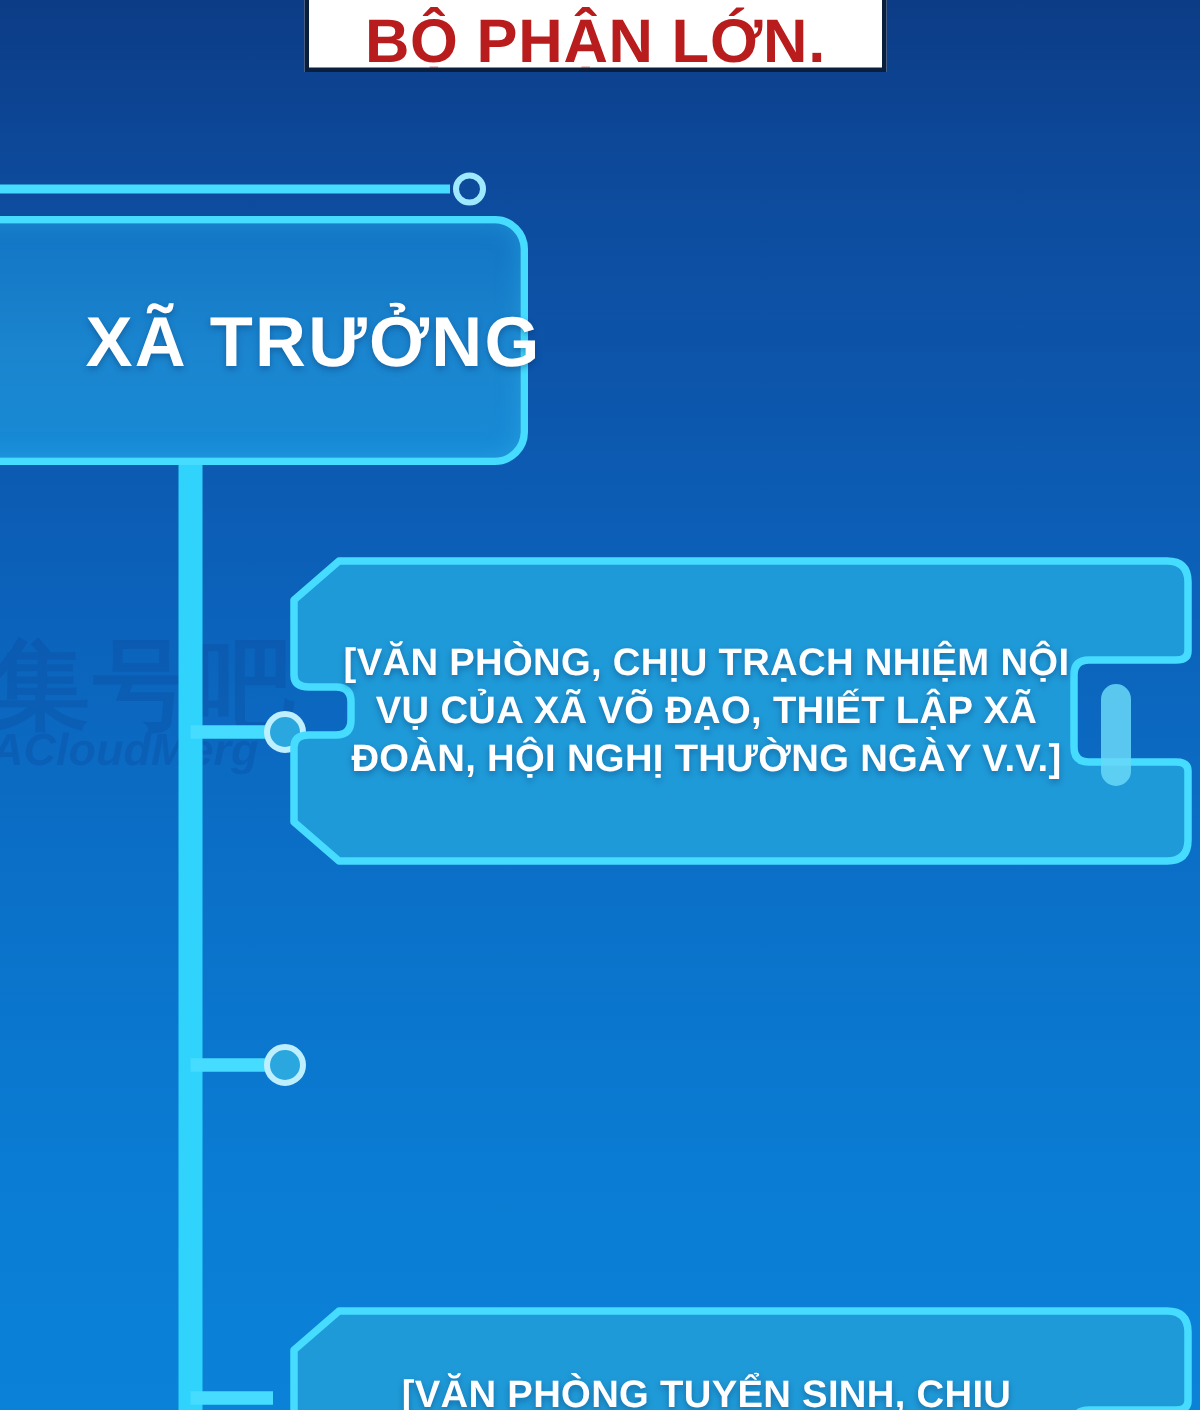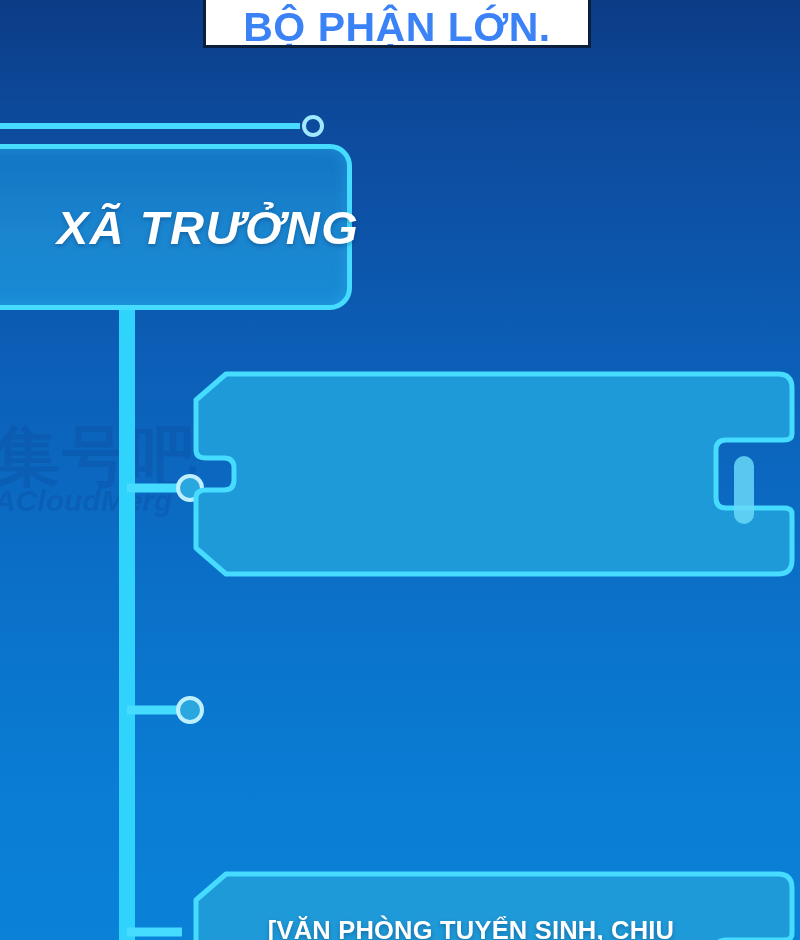--- a/index.html
+++ b/index.html
@@ -60,21 +60,21 @@
     border:3px solid #0a1f3e;
     display:flex;
     align-items:flex-end;
     justify-content:center;
     overflow:hidden;
   }
   #caption-text {
     font-family:"Liberation Sans", sans-serif;
     font-size:41px;
     font-weight:700;
-    color:#3b82f6;
+    color:#b91c1c;
     letter-spacing:.5px;
     line-height:1.02;
     white-space:nowrap;
     transform:translateY(4px);
   }
 
   
   #wires { position:absolute; left:0; top:0; width:800px; height:940px; }
 
   
@@ -91,21 +91,20 @@
   }
   #root-label {
     margin-left:122px;
     color:#ffffff;
     font-size:47px;
     font-weight:700;
     letter-spacing:1.5px;
     line-height:1;
     text-shadow:0 2px 4px rgba(0,40,90,.35);
     white-space:nowrap;
-    font-style:italic;
   }
 
   
   .card {
     position:absolute;
     left:178px;
     width:622px;
     color:#ffffff;
   }
   .card-shell {
@@ -162,20 +161,21 @@
   <div id="root-node">
     <div id="root-label">XÃ TRƯỞNG</div>
   </div>
 
   <div class="card" id="card-1">
     <div class="card-shell">
       <svg class="card-svg" width="622" height="216" viewBox="0 0 622 216">
         <path d="M 18 34 L 48 8 L 600 8 Q 614 8 614 22 L 614 68 Q 614 74 606 74 L 548 74 Q 538 74 538 84 L 538 132 Q 538 142 548 142 L 606 142 Q 614 142 614 148 L 614 194 Q 614 208 600 208 L 48 208 L 18 182 L 18 132 Q 18 124 28 124 L 46 124 Q 56 124 56 114 L 56 102 Q 56 92 46 92 L 28 92 Q 18 92 18 84 Z" fill="#1f9ad8" stroke="#45dcff" stroke-width="5" stroke-linejoin="round"></path>
         <rect x="556" y="90" width="20" height="68" rx="10" fill="#69d8f8" opacity=".85"></rect>
       </svg>
+      <div class="card-text">[VĂN PHÒNG, CHỊU TRẠCH NHIỆM NỘI VỤ CỦA XÃ VÕ ĐẠO, THIẾT LẬP XÃ ĐOÀN, HỘI NGHỊ THƯỜNG NGÀY V.V.]</div>
     </div>
   </div>
 
 
   <div class="card" id="card-3">
     <div class="card-shell">
       <svg class="card-svg" width="622" height="216" viewBox="0 0 622 216">
         <path d="M 18 34 L 48 8 L 600 8 Q 614 8 614 22 L 614 68 Q 614 74 606 74 L 548 74 Q 538 74 538 84 L 538 132 Q 538 142 548 142 L 606 142 Q 614 142 614 148 L 614 194 Q 614 208 600 208 L 48 208 L 18 182 L 18 132 Q 18 124 28 124 L 46 124 Q 56 124 56 114 L 56 102 Q 56 92 46 92 L 28 92 Q 18 92 18 84 Z" fill="#1f9ad8" stroke="#45dcff" stroke-width="5" stroke-linejoin="round"></path>
         <rect x="556" y="90" width="20" height="68" rx="10" fill="#69d8f8" opacity=".85"></rect>
       </svg>

